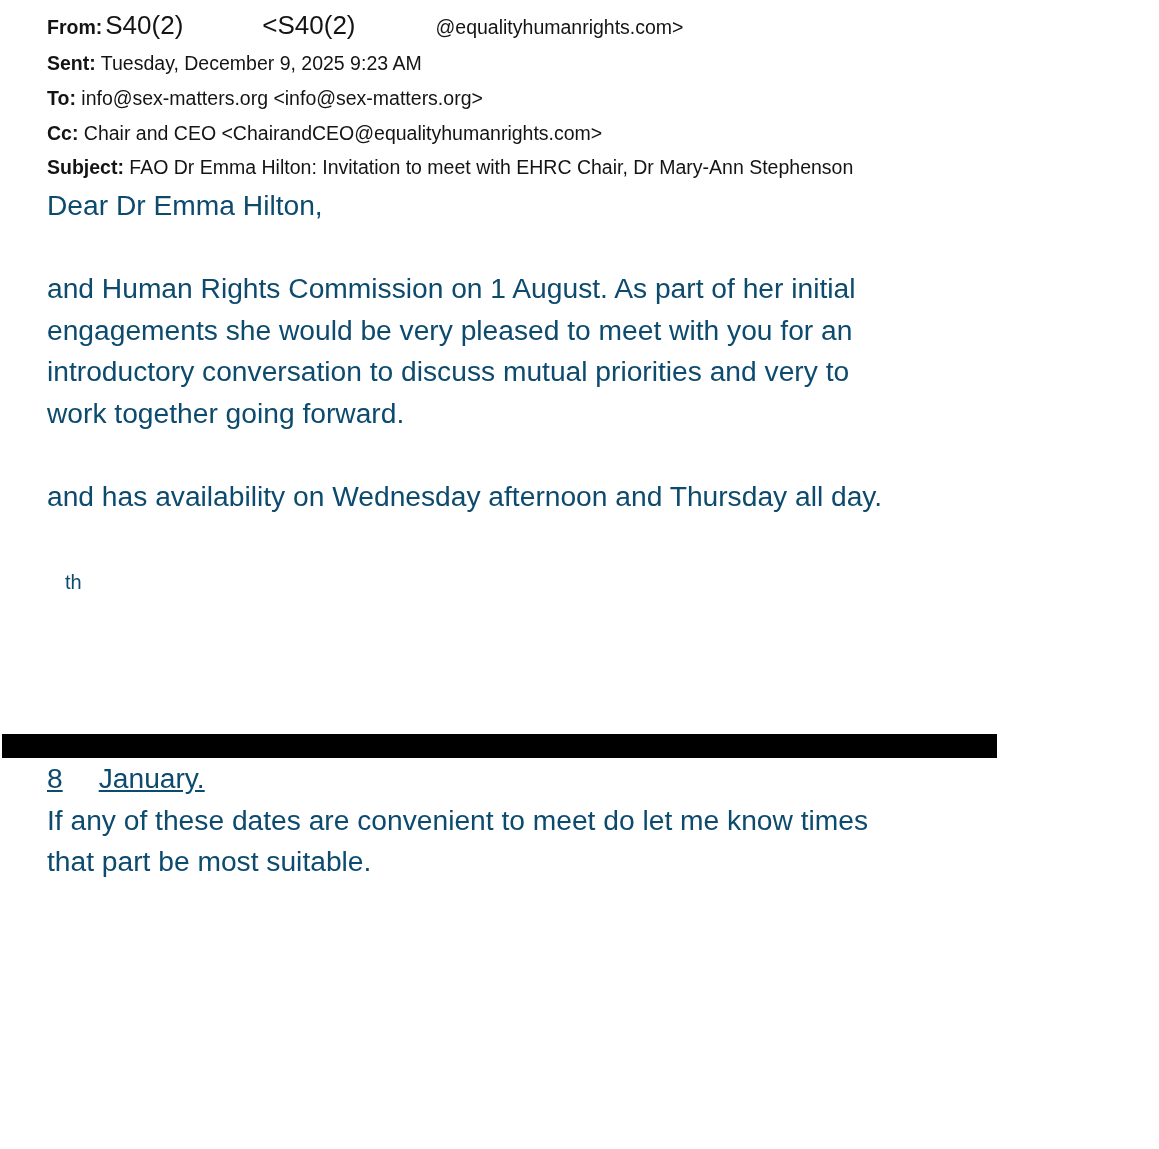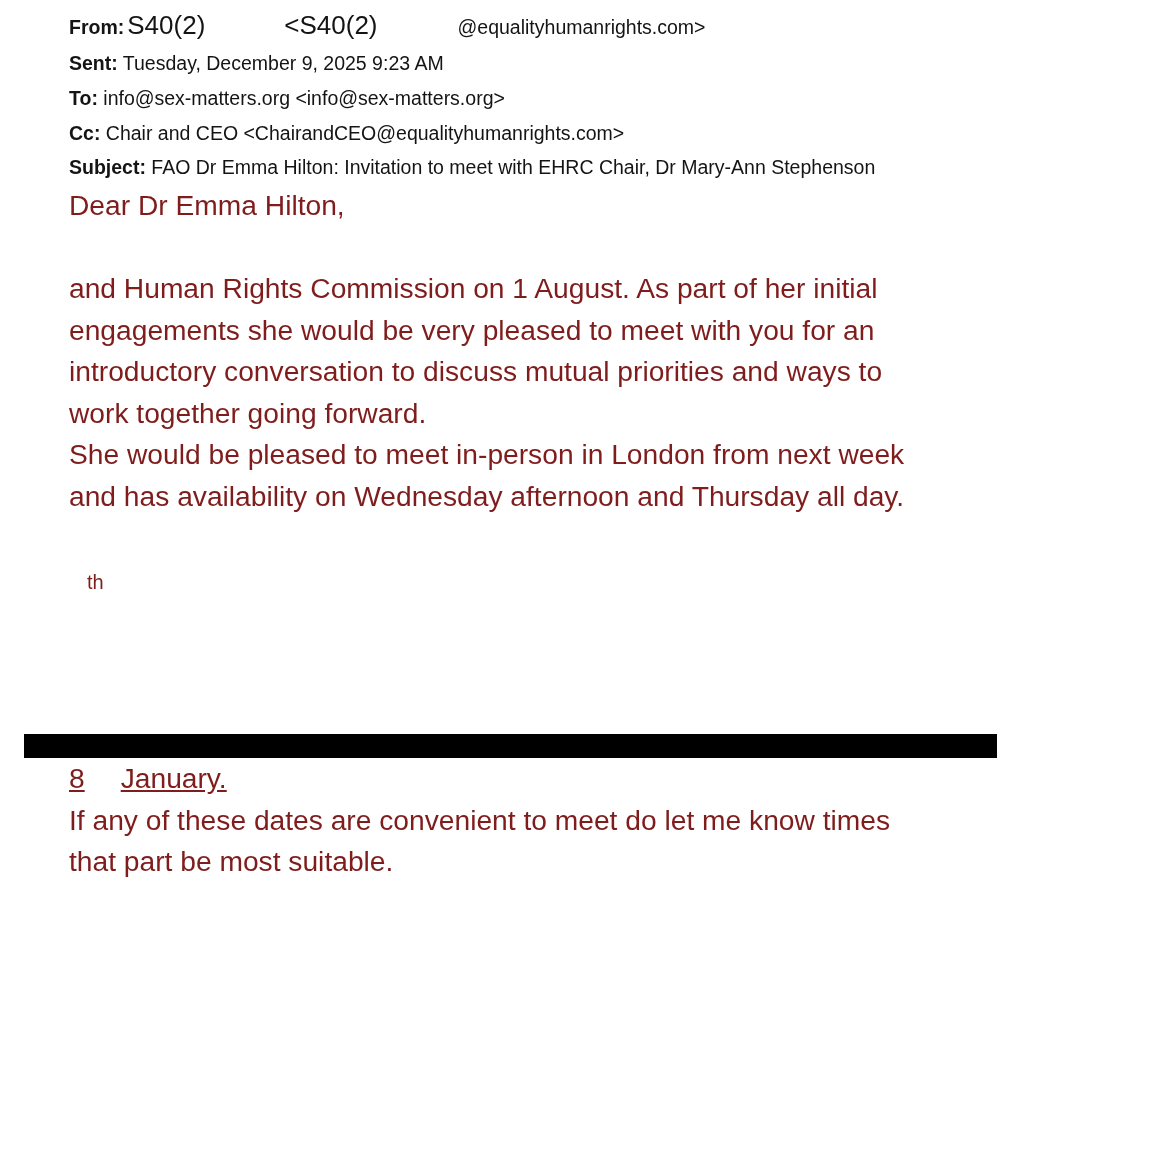--- a/index.html
+++ b/index.html
@@ -5,21 +5,21 @@
   * { box-sizing: border-box; }
   html, body {
     margin: 0; padding: 0;
     width: 1159px; height: 1149px;
     background: #ffffff;
     overflow: hidden;
     font-family: "Liberation Sans", "DejaVu Sans", sans-serif;
   }
   .page {
     width: 997px; height: 1149px;
-    padding: 6px 45px 0 69px;
+    padding: 6px 45px 0 47px;
     overflow: hidden;
   }
 
   
   .email-header {
     color: #141414;
     font-size: 19.5px;
     line-height: 34.8px;
     white-space: nowrap;
   }
@@ -27,21 +27,21 @@
   .from-line { line-height: 38px; }
   .redaction-text {
     font-size: 26px;
     margin-left: 3px;
   }
   .hgap-a { display: inline-block; width: 76px; }
   .hgap-b { display: inline-block; width: 80px; }
 
   
   .email-body {
-    color: #7f1d1d;
+    color: #0c4a6e;
     font-size: 28.2px;
     line-height: 41.5px;
     white-space: nowrap;
   }
   .email-body p { margin: 0; }
   .salutation   { margin-top: 22px; }
   .para-1       { margin-top: 42px; }
   .para-2       { margin-top: 41px; }
   .inline-sup {
     font-size: 20px;
@@ -91,26 +91,26 @@
   </div>
 
   <div class="email-body">
 
     <p class="salutation">Dear Dr Emma Hilton,</p>
 
     <p class="para-1">
       <br>
       <span>and Human Rights Commission on 1 August. As part of her initial</span><br>
       <span>engagements she would be very pleased to meet with you for an</span><br>
-      <span>introductory conversation to discuss mutual priorities and ways to</span><br>
+      <span>introductory conversation to discuss mutual priorities and very to</span><br>
       <span>work together going forward.</span>
     </p>
 
     <p class="para-2">
-      <span>She would be pleased to meet in-person in London from next week</span><br>
+      <br>
       <span>and has availability on Wednesday afternoon and Thursday all day.</span><br>
       <br>
       <span class="orphan-sup">th</span>
     </p>
 
     <div class="redaction-bar"></div>
 
     <p class="date-line">
       <span>8</span><span class="date-gap"></span><span>January.</span>
     </p>

